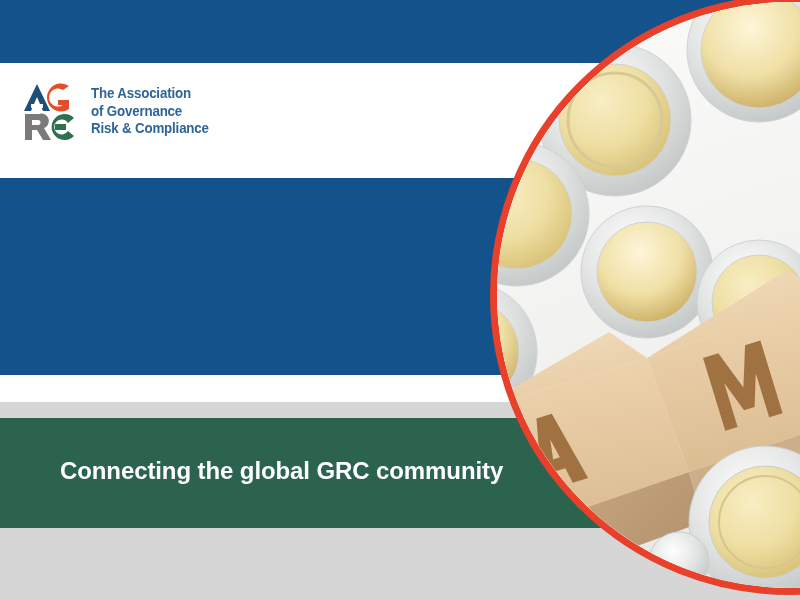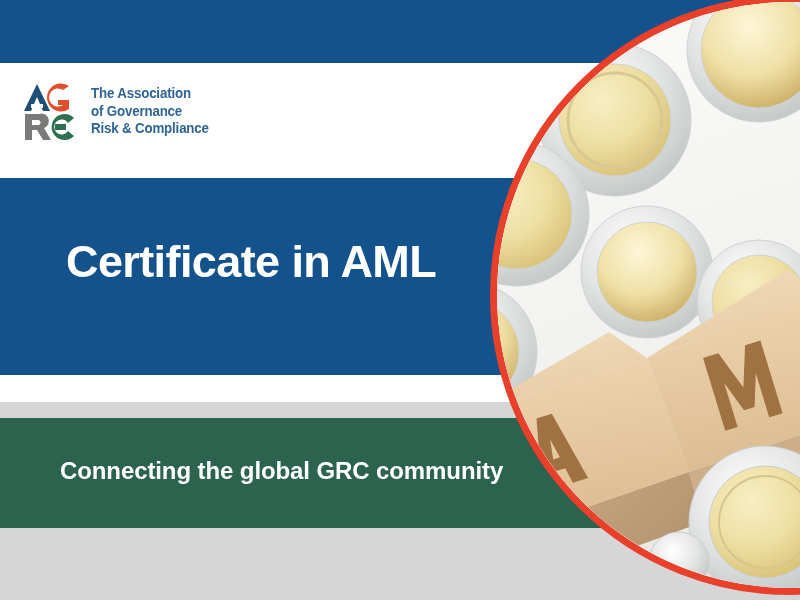--- a/index.html
+++ b/index.html
@@ -159,21 +159,20 @@
         </g>
       </svg>
     </div>
     <div class="logo-words">
       <div>The Association</div>
       <div>of Governance</div>
       <div>Risk &amp; Compliance</div>
     </div>
   </div>
 
-  <div class="headline">Certificate in AML</div>
 
   <div class="tagline">Connecting the global GRC community</div>
 
   <div class="photo-circle">
     <div class="photo-inner">
       <svg width="600" height="600" viewBox="0 0 600 600" xmlns="http://www.w3.org/2000/svg">
         <defs>
           <radialGradient id="goldA" cx="38%" cy="32%" r="72%">
             <stop offset="0%" stop-color="#f8eec4"></stop>
             <stop offset="55%" stop-color="#eedfa3"></stop>

